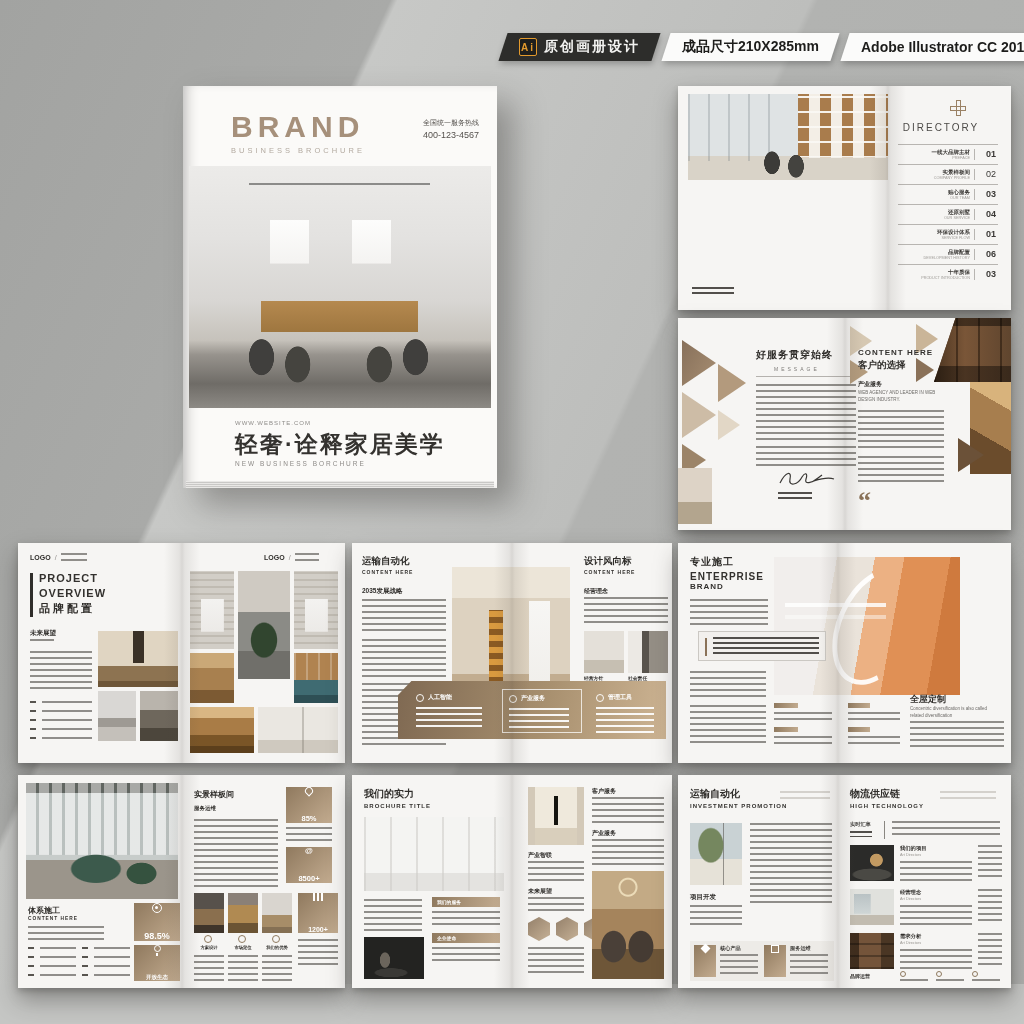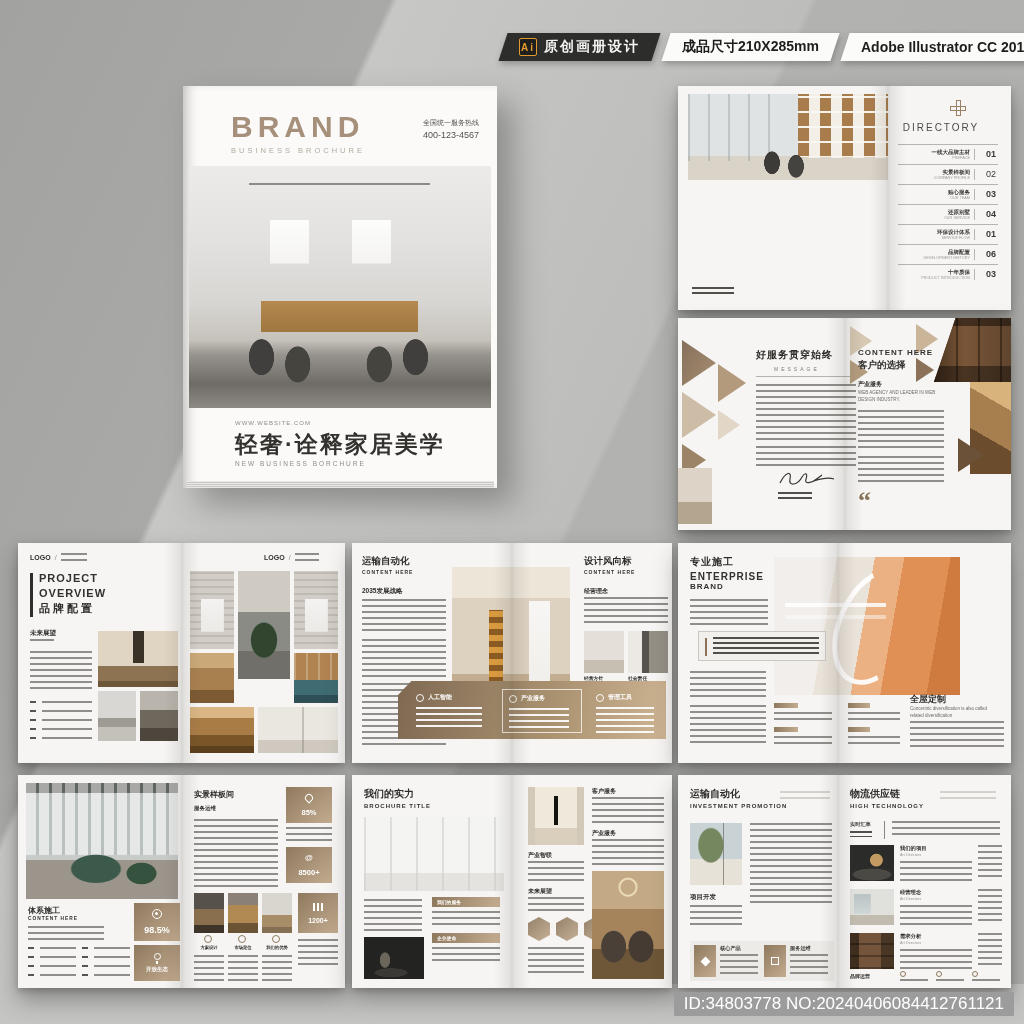--- a/index.html
+++ b/index.html
@@ -19,21 +19,21 @@
 .a{position:absolute}
 .spread{position:absolute;background:#f6f5f3;box-shadow:0 12px 22px rgba(40,38,35,.38),0 3px 6px rgba(40,38,35,.25);z-index:2}
 .spread .fold{position:absolute;top:0;bottom:0;left:var(--fold,50%);width:36px;transform:translateX(-50%);background:linear-gradient(90deg,transparent 0,rgba(70,64,58,.10) 42%,rgba(70,64,58,.17) 50%,rgba(70,64,58,.10) 58%,transparent 100%);pointer-events:none;z-index:30}
 .b{background-image:repeating-linear-gradient(180deg,#908e8a 0 2px,transparent 2px 6px)}
 .bd{background-image:repeating-linear-gradient(180deg,#524f4b 0 2px,transparent 2px 5px)}
 .bw{background-image:repeating-linear-gradient(180deg,rgba(255,255,255,.92) 0 2px,transparent 2px 6px)}
 .bl{background-image:repeating-linear-gradient(180deg,#d4d1cc 0 2px,transparent 2px 6px)}
 .dlist{background-image:repeating-linear-gradient(180deg,#57544f 0 2px,transparent 2px 9px),repeating-linear-gradient(180deg,#8f8d8a 0 2px,transparent 2px 9px);background-size:6px 100%,calc(100% - 12px) 100%;background-position:0 0,12px 0;background-repeat:no-repeat}
 .h-cn{font-weight:700;color:#2f2d2a}
 .h-en{font-weight:700;color:#33312e;letter-spacing:1px}
-.bx{background:linear-gradient(135deg,#8f795e,#c3ac90);color:#fff;display:flex;flex-direction:column;align-items:center;justify-content:center;gap:6px;text-align:center}
+.bx{background:linear-gradient(135deg,#8f795e,#c3ac90);color:#fff;display:flex;flex-direction:column;align-items:center;justify-content:space-between;gap:6px;text-align:center}
 .brownbar{background:linear-gradient(100deg,#8f795e,#c3ac90)}
 .triR{clip-path:polygon(0 0,100% 50%,0 100%)}
 .hex{width:22px;height:24px;background:linear-gradient(135deg,#94806a,#c6b196);clip-path:polygon(50% 0,100% 25%,100% 75%,50% 100%,0 75%,0 25%);display:inline-block;margin-right:6px}
 .plus-ic{position:relative;width:14px;height:14px}
 .plus-ic::before{content:"";position:absolute;left:0;top:5.5px;width:14px;height:3px;border:1px solid #9a8164}
 .plus-ic::after{content:"";position:absolute;left:5.5px;top:0;width:3px;height:14px;border:1px solid #9a8164;border-top-width:1px}
 .ic-pin{width:8px;height:8px;border:1.5px solid #fff;border-radius:50% 50% 50% 0;transform:rotate(-45deg)}
 .ic-at{font-size:8px;font-weight:700;color:#fff;line-height:8px}
 .ic-target{width:10px;height:10px;border:1.5px solid #fff;border-radius:50%;position:relative}
 .ic-target::after{content:"";position:absolute;left:2px;top:2px;width:3px;height:3px;border-radius:50%;background:#fff}
@@ -528,14 +528,13 @@
     <div class="a h-cn" style="left:172px;top:198px;font-size:5px">品牌运营</div>
     <div class="a" style="left:222px;top:196px;width:6px;height:6px;border:1.2px solid #8f7a5f;border-radius:50%"></div>
     <div class="a b" style="left:222px;top:204px;width:28px;height:6px"></div>
     <div class="a" style="left:258px;top:196px;width:6px;height:6px;border:1.2px solid #8f7a5f;border-radius:50%"></div>
     <div class="a b" style="left:258px;top:204px;width:28px;height:6px"></div>
     <div class="a" style="left:294px;top:196px;width:6px;height:6px;border:1.2px solid #8f7a5f;border-radius:50%"></div>
     <div class="a b" style="left:294px;top:204px;width:28px;height:6px"></div>
     <div class="fold"></div>
   </div>
 
-  <div class="idbadge">ID:34803778 NO:20240406084412761121</div>
 </div>
 
 </body></html>

